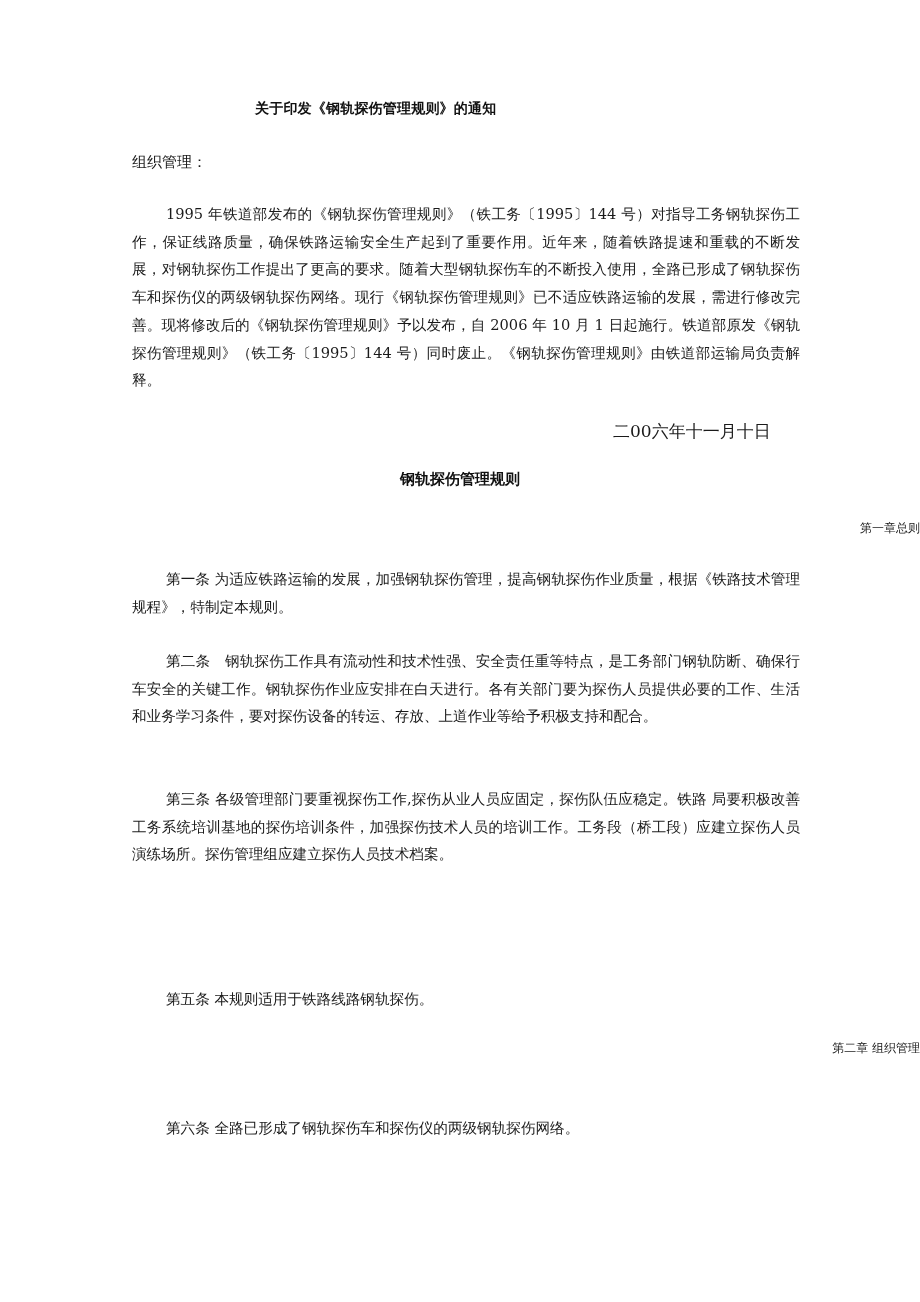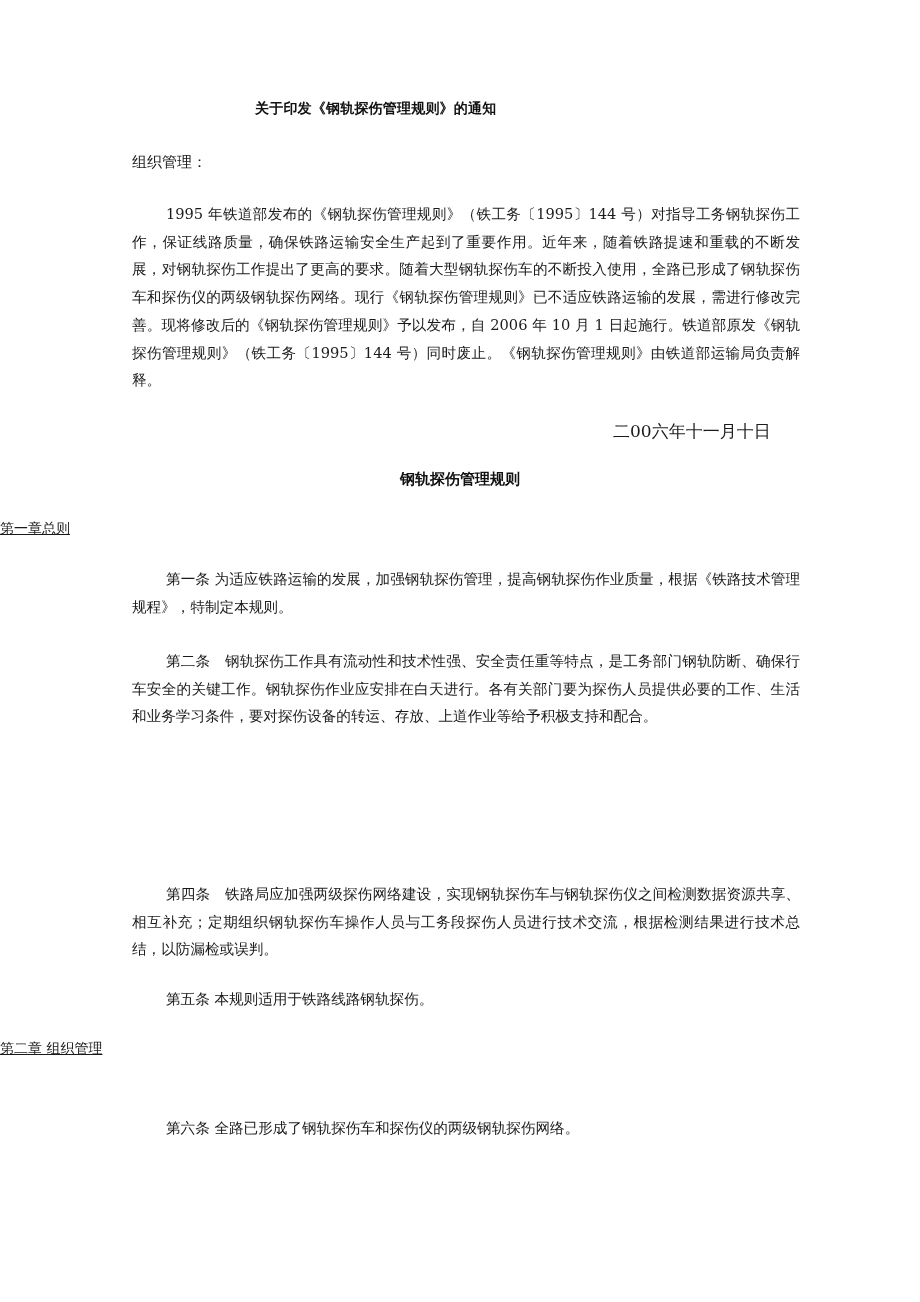--- a/index.html
+++ b/index.html
@@ -24,35 +24,35 @@
     }
     .date {
       position: absolute; left: 613px; top: 420px; font-size: 17px;
     }
     .doc-title {
       position: absolute; left: 0; width: 920px; top: 470px; text-align: center;
       font-family: "DejaVu Sans", "Liberation Sans", sans-serif;
       font-weight: bold; font-size: 15px; color: #111;
     }
     .chapter {
-      position: absolute; left: 0; width: 920px; text-align: left; font-size: 14px; text-decoration: underline;
+      position: absolute; left: 0; width: 920px; text-align: right; font-size: 12px;
     }
   </style>
 </head>
 <body>
 
 <div class="page">
   <div class="notice-title">关于印发《钢轨探伤管理规则》的通知</div>
   <div class="salutation">组织管理：</div>
   <p class="body-text" style="top:200px;">1995 年铁道部发布的《钢轨探伤管理规则》（铁工务〔1995〕144 号）对指导工务钢轨探伤工作，保证线路质量，确保铁路运输安全生产起到了重要作用。近年来，随着铁路提速和重载的不断发展，对钢轨探伤工作提出了更高的要求。随着大型钢轨探伤车的不断投入使用，全路已形成了钢轨探伤车和探伤仪的两级钢轨探伤网络。现行《钢轨探伤管理规则》已不适应铁路运输的发展，需进行修改完善。现将修改后的《钢轨探伤管理规则》予以发布，自 2006 年 10 月 1 日起施行。铁道部原发《钢轨探伤管理规则》（铁工务〔1995〕144 号）同时废止。《钢轨探伤管理规则》由铁道部运输局负责解释。</p>
   <div class="date">二00六年十一月十日</div>
 
   <div class="doc-title">钢轨探伤管理规则</div>
   <div class="chapter" style="top:520px;">第一章总则</div>
 
   <p class="body-text" style="top:565px;">第一条 为适应铁路运输的发展，加强钢轨探伤管理，提高钢轨探伤作业质量，根据《铁路技术管理规程》，特制定本规则。</p>
   <p class="body-text" style="top:647px;">第二条　钢轨探伤工作具有流动性和技术性强、安全责任重等特点，是工务部门钢轨防断、确保行车安全的关键工作。钢轨探伤作业应安排在白天进行。各有关部门要为探伤人员提供必要的工作、生活和业务学习条件，要对探伤设备的转运、存放、上道作业等给予积极支持和配合。</p>
-  <p class="body-text" style="top:880px;">第四条　铁路局应加强两级探伤网络建设，实现钢轨探伤车与钢轨探伤仪之间检测数据资源共享、相互补充；定期组织钢轨探伤车操作人员与工务段探伤人员进行技术交流，根据检测结果进行技术总结，以防漏检或误判。</p>
+  <p class="body-text" style="top:785px;">第三条 各级管理部门要重视探伤工作,探伤从业人员应固定，探伤队伍应稳定。铁路 局要积极改善工务系统培训基地的探伤培训条件，加强探伤技术人员的培训工作。工务段（桥工段）应建立探伤人员演练场所。探伤管理组应建立探伤人员技术档案。</p>
   <p class="body-text" style="top:985px;">第五条 本规则适用于铁路线路钢轨探伤。</p>
 
   <div class="chapter" style="top:1040px;">第二章 组织管理</div>
   <p class="body-text" style="top:1114px;">第六条 全路已形成了钢轨探伤车和探伤仪的两级钢轨探伤网络。</p>
 </div>
 
 </body></html>

